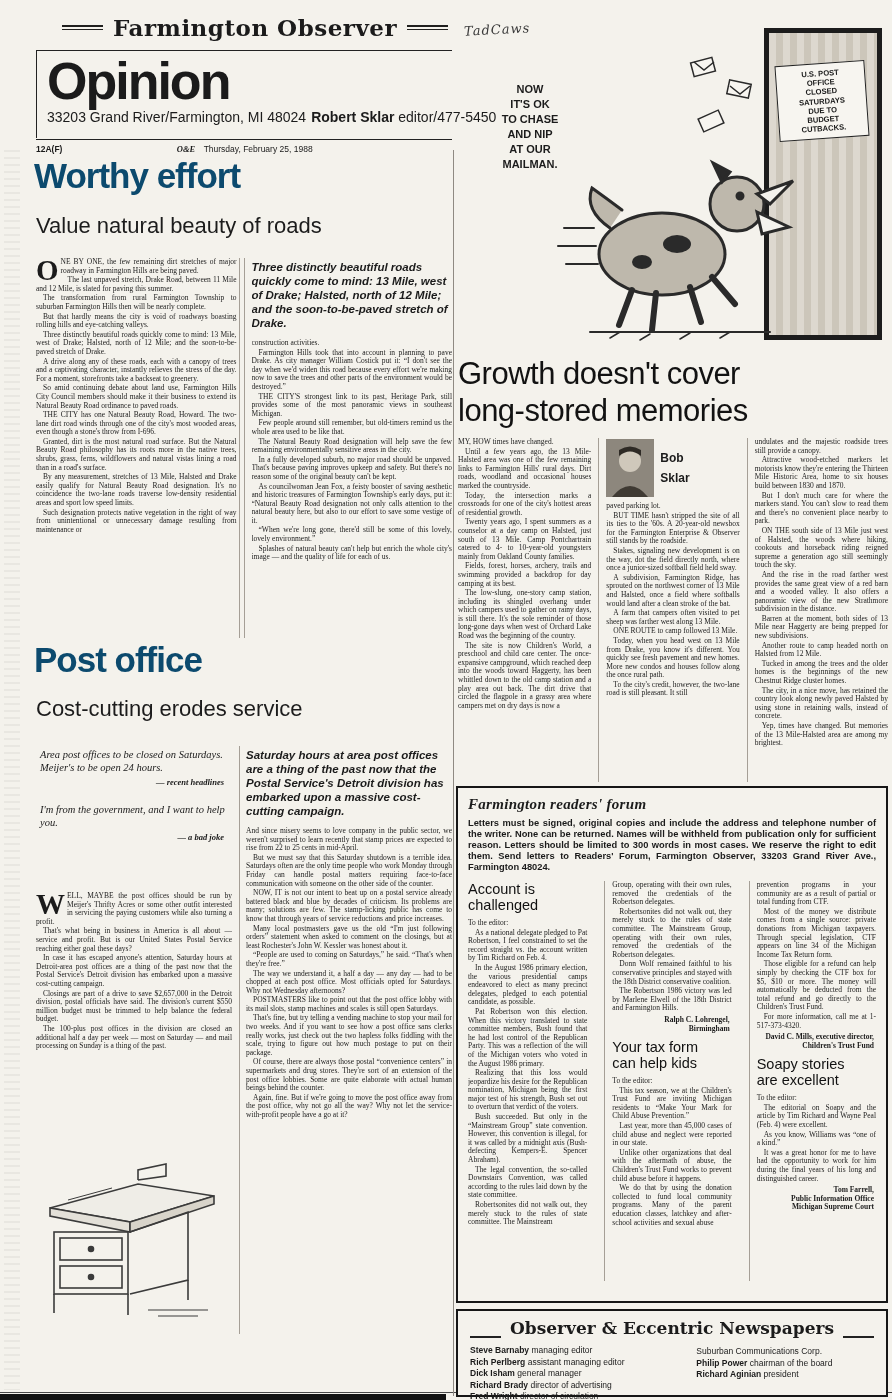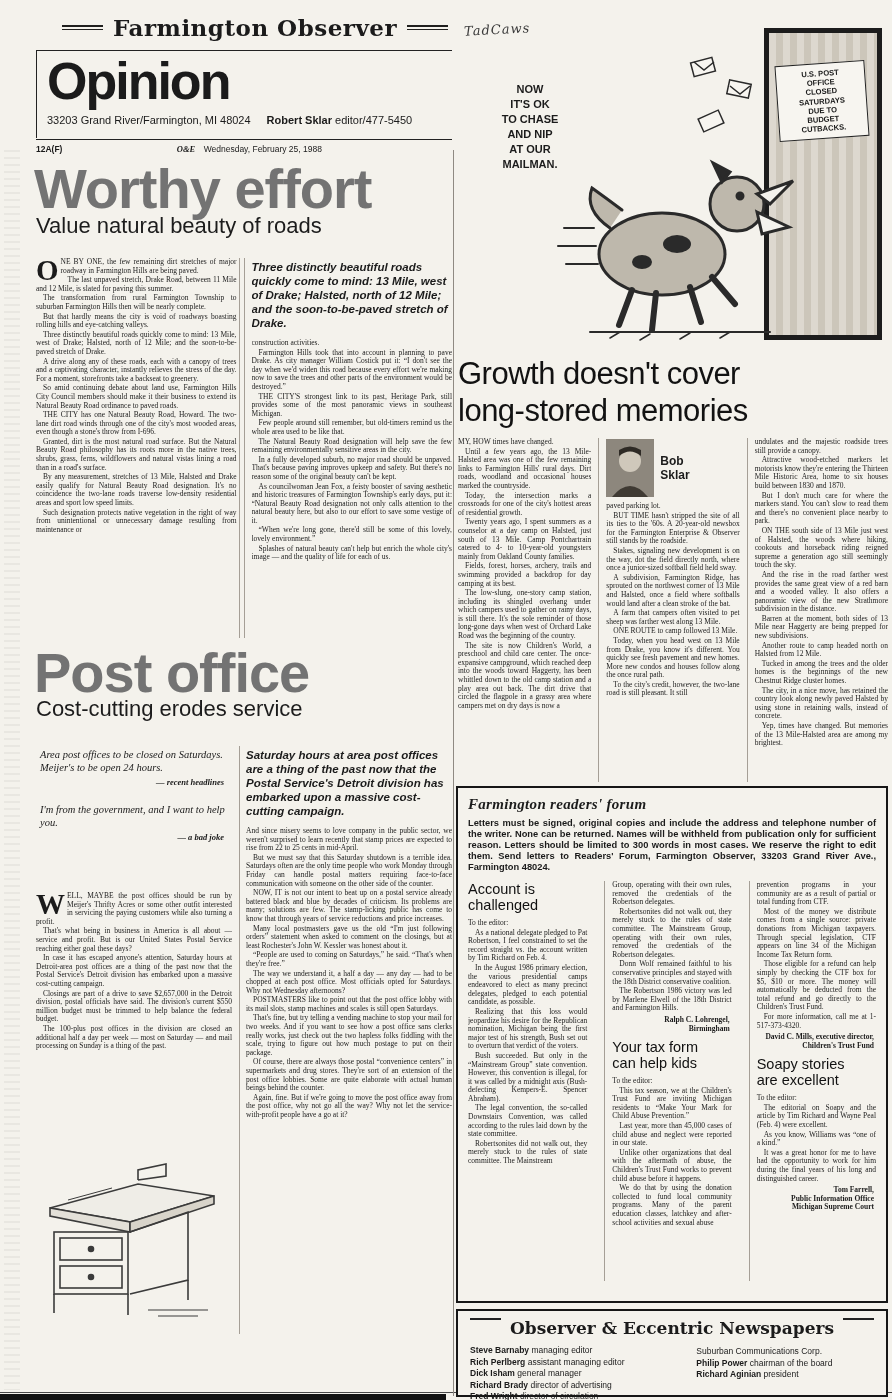--- a/index.html
+++ b/index.html
@@ -9,29 +9,29 @@
     position: relative; width: 892px; height: 1400px; margin: 0 auto;
     background: #f4f2ec; overflow: hidden; color:#1b1b1b;
     font-family: "Liberation Serif", serif;
   }
   
   .masthead { position:absolute; left:62px; top:14px; width:386px; display:flex; align-items:center; gap:10px; }
   .mast-rule { flex:1; height:5px; border-top:2px solid #20201e; border-bottom:1px solid #20201e; }
   .mast-title { font-family:"DejaVu Serif", serif; font-weight:700; font-size:23px; letter-spacing:.5px; white-space:nowrap; }
   .opinion-box { position:absolute; left:36px; top:50px; width:416px; height:88px; border-top:1.5px solid #222; border-left:1.5px solid #222; padding:2px 0 0 10px; }
   .opinion-title { font-family:"Liberation Sans", sans-serif; font-weight:700; font-size:52px; line-height:56px; letter-spacing:-2px; }
-  .addr-row { font-family:"Liberation Sans", sans-serif; font-size:11px; margin-top:5px; display:flex; gap:16px; white-space:nowrap; }
+  .addr-row { font-family:"Liberation Sans", sans-serif; font-size:14px; display:flex; gap:5px; white-space:nowrap; }
   .addr-row b { font-weight:700; }
   .rule-top { position:absolute; left:36px; top:139px; width:416px; border-top:1px solid #222; }
   .dateline { position:absolute; left:36px; top:144px; width:416px; font-family:"Liberation Sans", sans-serif; font-size:8.5px; }
   .pageid { font-weight:700; }
   .oe { font-family:"Liberation Serif", serif; font-weight:700; font-style:italic; margin-left:112px; }
   .date { margin-left:6px; }
   
-  .h-big { position:absolute; font-family:"Liberation Sans", sans-serif; font-weight:700; font-size:56px; letter-spacing:-1px; color:#737373; }
+  .h-big { position:absolute; font-family:"Liberation Sans", sans-serif; font-weight:700; font-size:35px; letter-spacing:-1px; color:#0c4a6e; }
   .h-worthy { left:34px; top:156px; }
   .h-post { left:34px; top:640px; }
   .h-sub { position:absolute; font-family:"Liberation Sans", sans-serif; font-weight:400; font-size:22px; color:#1c1c1c; }
   .sub-worthy { left:36px; top:213px; }
   .sub-post { left:36px; top:696px; }
   .h-growth { position:absolute; left:458px; top:355px; width:430px; font-family:"Liberation Sans", sans-serif; font-weight:400; font-size:31px; line-height:37px; letter-spacing:-.5px; white-space:pre-line; color:#121212; }
   
   .bodytext p, .para { font-size:7.5px; line-height:8.6px; text-align:justify; margin:0 0 1px; text-indent:7px; }
   .bodytext p:first-child { text-indent:7px; }
   .dropcap p:first-child { text-indent:0; }
@@ -48,21 +48,21 @@
   .speech { position:absolute; left:24px; top:62px; width:100px; font-family:"Liberation Sans", sans-serif; font-weight:700; font-size:11px; line-height:15px; text-align:center; white-space:pre-line; }
   .door { position:absolute; right:6px; top:8px; width:118px; height:312px; border:5px solid #1c1c1c; background:repeating-linear-gradient(90deg,#ddd8cf 0 7px,#ccc6ba 7px 14px); }
   .door-sign { position:absolute; top:30px; left:8px; width:90px; background:#f7f5f0; border:1px solid #222; padding:5px 3px; font-family:"Liberation Sans", sans-serif; font-weight:700; font-size:7.6px; line-height:9.2px; text-align:center; transform:rotate(-4deg); white-space:pre-line; }
   .dog-svg { position:absolute; left:94px; top:112px; }
   .scatter-svg { position:absolute; right:112px; top:28px; }
   
   .growth-cols { position:absolute; left:458px; top:438px; width:430px; height:344px; display:flex; overflow:hidden; }
   .gcol { flex:1; overflow:hidden; }
   .byline-row { display:flex; gap:6px; margin:1px 0 5px; }
   .byline-photo { width:48px; height:58px; flex:0 0 auto; }
-  .byline-name { font-family:"Liberation Sans", sans-serif; font-weight:700; font-size:12px; line-height:14px; white-space:pre-line; align-self:center; }
+  .byline-name { font-family:"Liberation Sans", sans-serif; font-weight:700; font-size:12px; line-height:20px; white-space:pre-line; align-self:center; }
   
   .post-quotes { position:absolute; left:40px; top:748px; width:188px; }
   .pq-line { font-style:italic; font-size:10.5px; line-height:13px; }
   .pq-attr { text-align:right; font-weight:700; font-style:italic; font-size:8.5px; margin:3px 4px 16px 0; }
   .post-col1 { position:absolute; left:36px; top:892px; width:196px; height:254px; overflow:hidden; }
   .post-col2 { position:absolute; left:246px; top:746px; width:206px; height:588px; overflow:hidden; }
   .vline1 { position:absolute; left:239px; top:258px; width:1px; height:380px; background:#a59f96; }
   .vline2 { position:absolute; left:239px; top:746px; width:1px; height:588px; background:#a59f96; }
   .vline-mid { position:absolute; left:453px; top:150px; width:1px; height:1246px; background:#8f8a83; }
   .desk { position:absolute; left:38px; top:1150px; }
@@ -73,21 +73,21 @@
   .forum-cols { display:flex; margin-top:8px; height:400px; overflow:hidden;gap:10px; }
   .fcol { flex:1; padding:0 7px; overflow:hidden; }
   .fcol:first-child { padding-left:0; }
   .fcol:last-child { padding-right:0; }
   .fcol + .fcol { border-left:1px solid #a59f96; }
   .letter-h { font-family:"Liberation Sans", sans-serif; font-weight:400; font-size:14.5px; line-height:16px; margin:6px 0 6px; white-space:pre-line; color:#111; }
   .letter-h.first { margin-top:0; }
   .sig { text-align:right; font-weight:700; font-size:7.5px; line-height:8.6px; white-space:pre-line; margin:3px 2px 4px 0; }
   
   .oebox { position:absolute; left:456px; top:1309px; width:432px; height:88px; border:2px solid #161616; padding:7px 12px; background:#f4f2ec; }
-  .oe-titlerow { display:flex; align-items:flex-start; gap:9px; }
+  .oe-titlerow { display:flex; align-items:flex-end; gap:9px; }
   .oe-dash { flex:1; border-top:2px solid #222; height:0; }
   .oe-title { font-family:"DejaVu Serif", serif; font-weight:700; font-size:17px; white-space:nowrap; }
   .oe-cols { display:flex; margin-top:7px; gap:22px; }
   .oe-staff { flex:1.15; }
   .oe-corp { flex:1; padding-top:1px; }
   .staff-line { font-family:"Liberation Sans", sans-serif; font-size:8.5px; line-height:11.5px; }
   .staff-line b { font-weight:700; }
   
   .edge { position:absolute; left:4px; top:150px; width:16px; height:1240px; background:repeating-linear-gradient(180deg, rgba(0,0,0,.10) 0 2px, transparent 2px 7px); opacity:.45; }
   .bottom-line { position:absolute; left:0; top:1392px; width:892px; border-top:1px solid #4a4a4a; }
@@ -113,21 +113,21 @@
     <div class="opinion-title">Opinion</div>
     <div class="addr-row">
       <span>33203 Grand River/Farmington, MI 48024</span>
       <span><b>Robert Sklar</b> <span>editor/477-5450</span></span>
     </div>
   </div>
   <div class="rule-top"></div>
   <div class="dateline">
     <span class="pageid">12A(F)</span>
     <span class="oe">O&amp;E</span>
-    <span class="date">Wednesday, February 25, 1988</span>
+    <span class="date">Thursday, February 25, 1988</span>
   </div>
 
   <h2 class="h-big h-worthy">Worthy effort</h2>
   <div class="h-sub sub-worthy">Value natural beauty of roads</div>
   <div class="vline1"></div>
   <div class="worthy-cols">
     <div class="wcol bodytext dropcap">
         <p class="para">ONE BY ONE, the few remaining dirt stretches of major roadway in Farmington Hills are being paved.</p>
         <p class="para">The last unpaved stretch, Drake Road, between 11 Mile and 12 Mile, is slated for paving this summer.</p>
         <p class="para">The transformation from rural Farmington Township to suburban Farmington Hills then will be nearly complete.</p>
@@ -311,20 +311,21 @@
     <div class="forum-title">Farmington readers' forum</div>
     <div class="forum-intro">Letters must be signed, original copies and include the address and telephone number of the writer. None can be returned. Names will be withheld from publication only for sufficient reason. Letters should be limited to 300 words in most cases. We reserve the right to edit them. Send letters to Readers' Forum, Farmington Observer, 33203 Grand River Ave., Farmington 48024.</div>
     <div class="forum-cols">
       <div class="fcol">
         <div class="letter-h first">Account is
 challenged</div>
         <div class="bodytext noindent-first">
             <p class="para">To the editor:</p>
             <p class="para">As a national delegate pledged to Pat Robertson, I feel constrained to set the record straight vs. the account written by Tim Richard on Feb. 4.</p>
             <p class="para">In the August 1986 primary election, the various presidential camps endeavored to elect as many precinct delegates, pledged to each potential candidate, as possible.</p>
+            <p class="para">Pat Robertson won this election. When this victory translated to state committee members, Bush found that he had lost control of the Republican Party. This was a reflection of the will of the Michigan voters who voted in the August 1986 primary.</p>
             <p class="para">Realizing that this loss would jeopardize his desire for the Republican nomination, Michigan being the first major test of his strength, Bush set out to overturn that verdict of the voters.</p>
             <p class="para">Bush succeeded. But only in the “Mainstream Group” state convention. However, this convention is illegal, for it was called by a midnight axis (Bush-defecting Kempers-E. Spencer Abraham).</p>
             <p class="para">The legal convention, the so-called Downstairs Convention, was called according to the rules laid down by the state committee.</p>
             <p class="para">Robertsonites did not walk out, they merely stuck to the rules of state committee. The Mainstream</p>
           </div>
       </div>
       <div class="fcol">
         <div class="bodytext noindent-first">
             <p class="para">Group, operating with their own rules, removed the credentials of the Robertson delegates.</p>
             <p class="para">Robertsonites did not walk out, they merely stuck to the rules of state committee. The Mainstream Group, operating with their own rules, removed the credentials of the Robertson delegates.</p>

